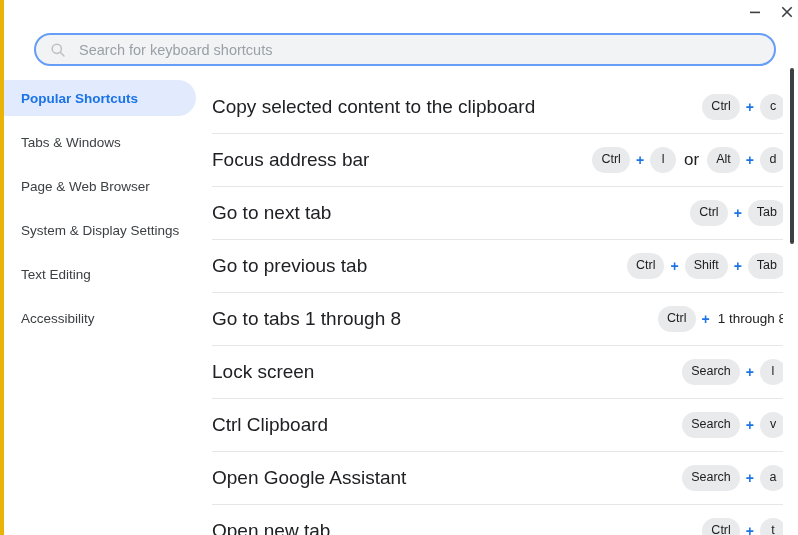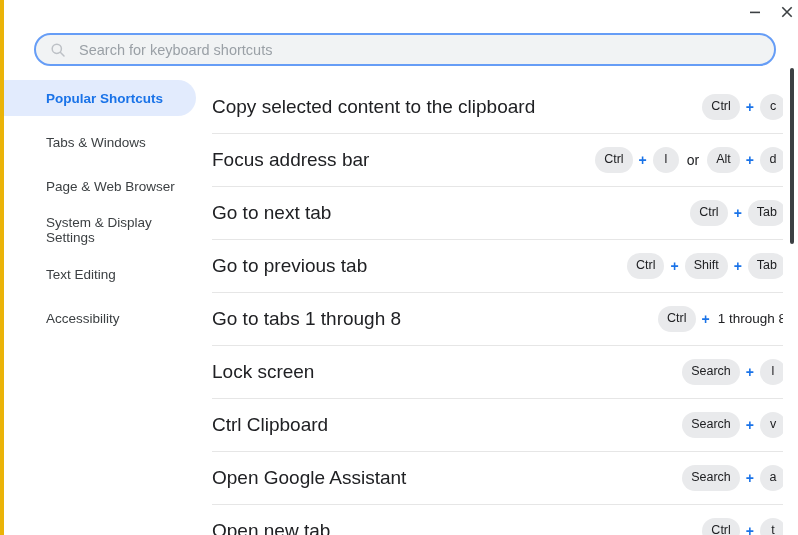--- a/index.html
+++ b/index.html
@@ -103,21 +103,21 @@
     position: absolute;
     top: 0; left: 0;
     width: 192px;
     height: 455px;
   }
   .nav-item {
     position: relative;
     height: 36px;
     display: flex;
     align-items: center;
-    padding-left: 42px;
+    padding-left: 17px;
     box-sizing: border-box;
     font-size: 13.5px;
     color: #3c4043;
     cursor: default;
     border-top-right-radius: 18px;
     border-bottom-right-radius: 18px;
     margin-bottom: 8px;
   }
   .nav-item.active {
     background: #e2ebfd;
@@ -179,21 +179,21 @@
   }
   .plus {
     color: #1a73e8;
     font-size: 14px;
     font-weight: bold;
     margin: 0 6px;
     line-height: 1;
   }
   .ortext {
     color: #202124;
-    font-size: 14px;
+    font-size: 17px;
     margin: 0 8px;
     line-height: 1;
   }
   .plaintext {
     color: #202124;
     font-size: 13.5px;
     line-height: 1;
     margin-left: 2px;
   }
 

